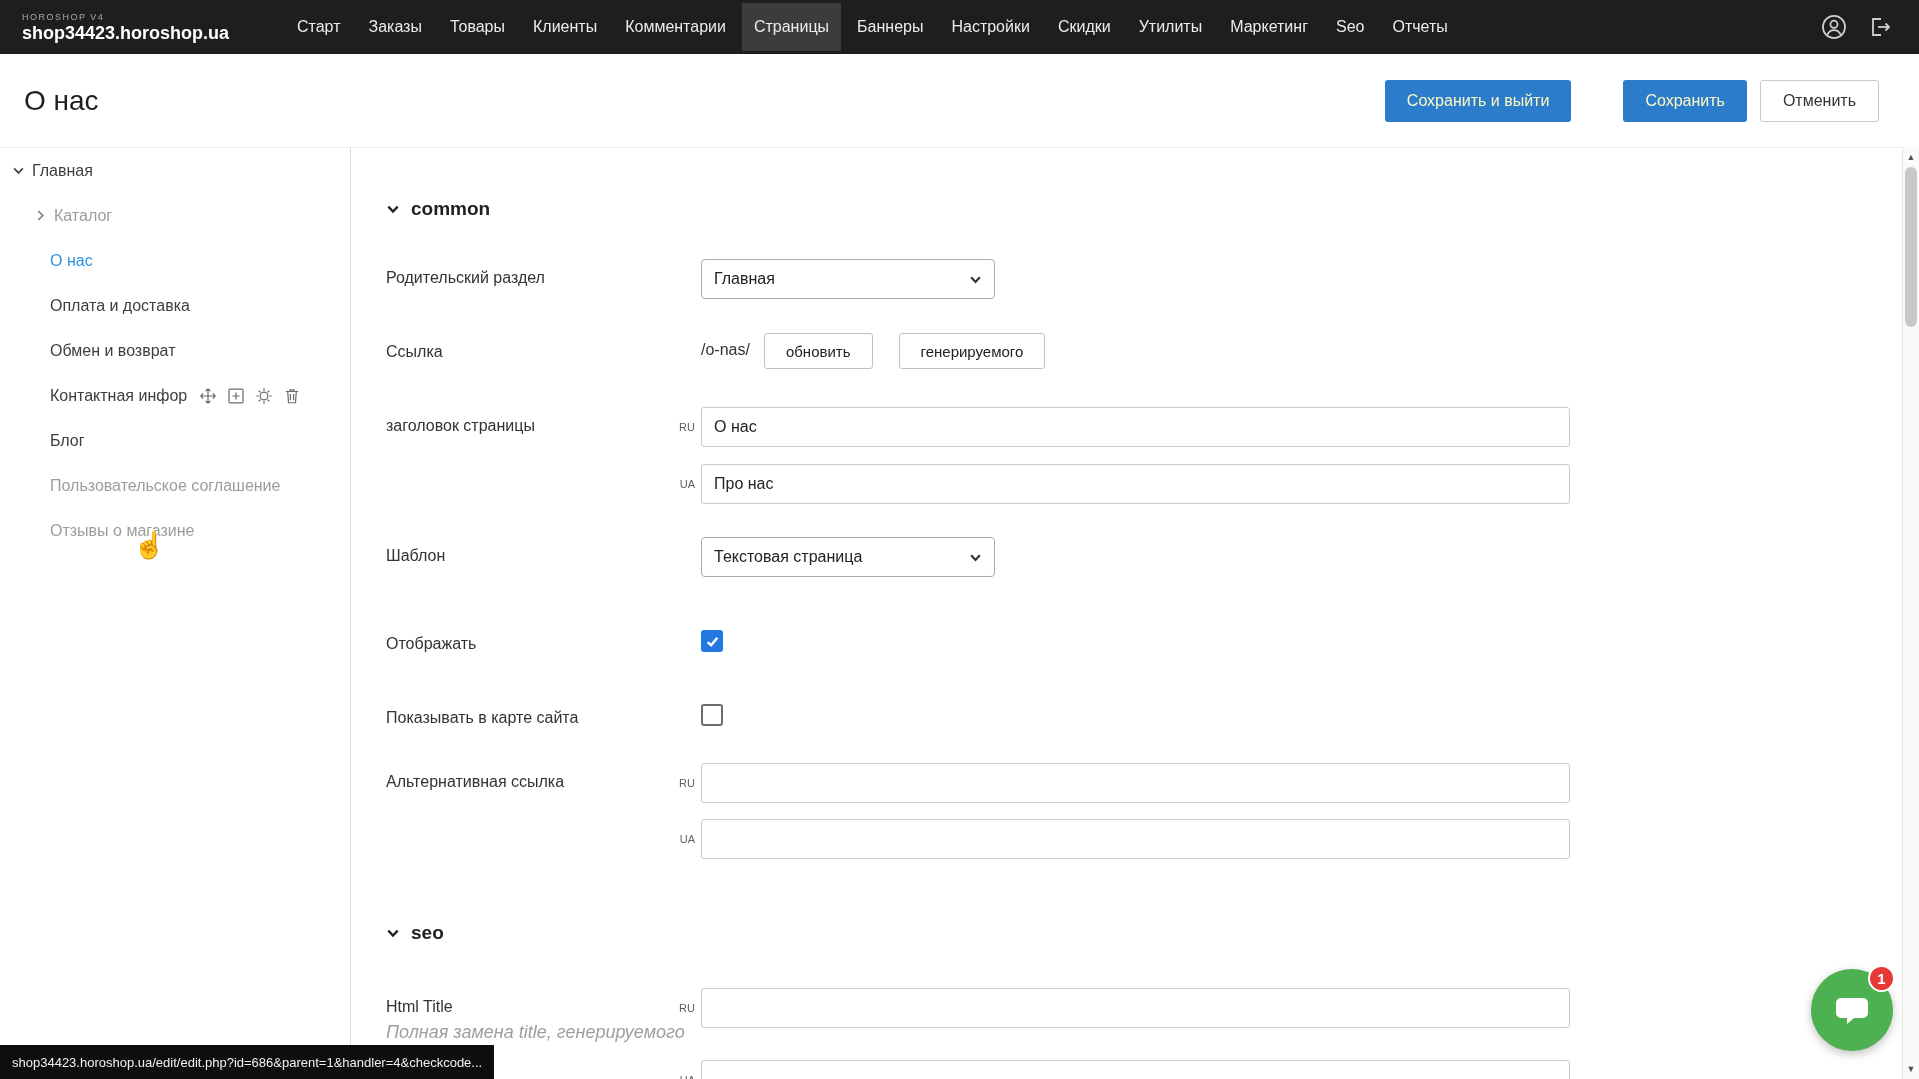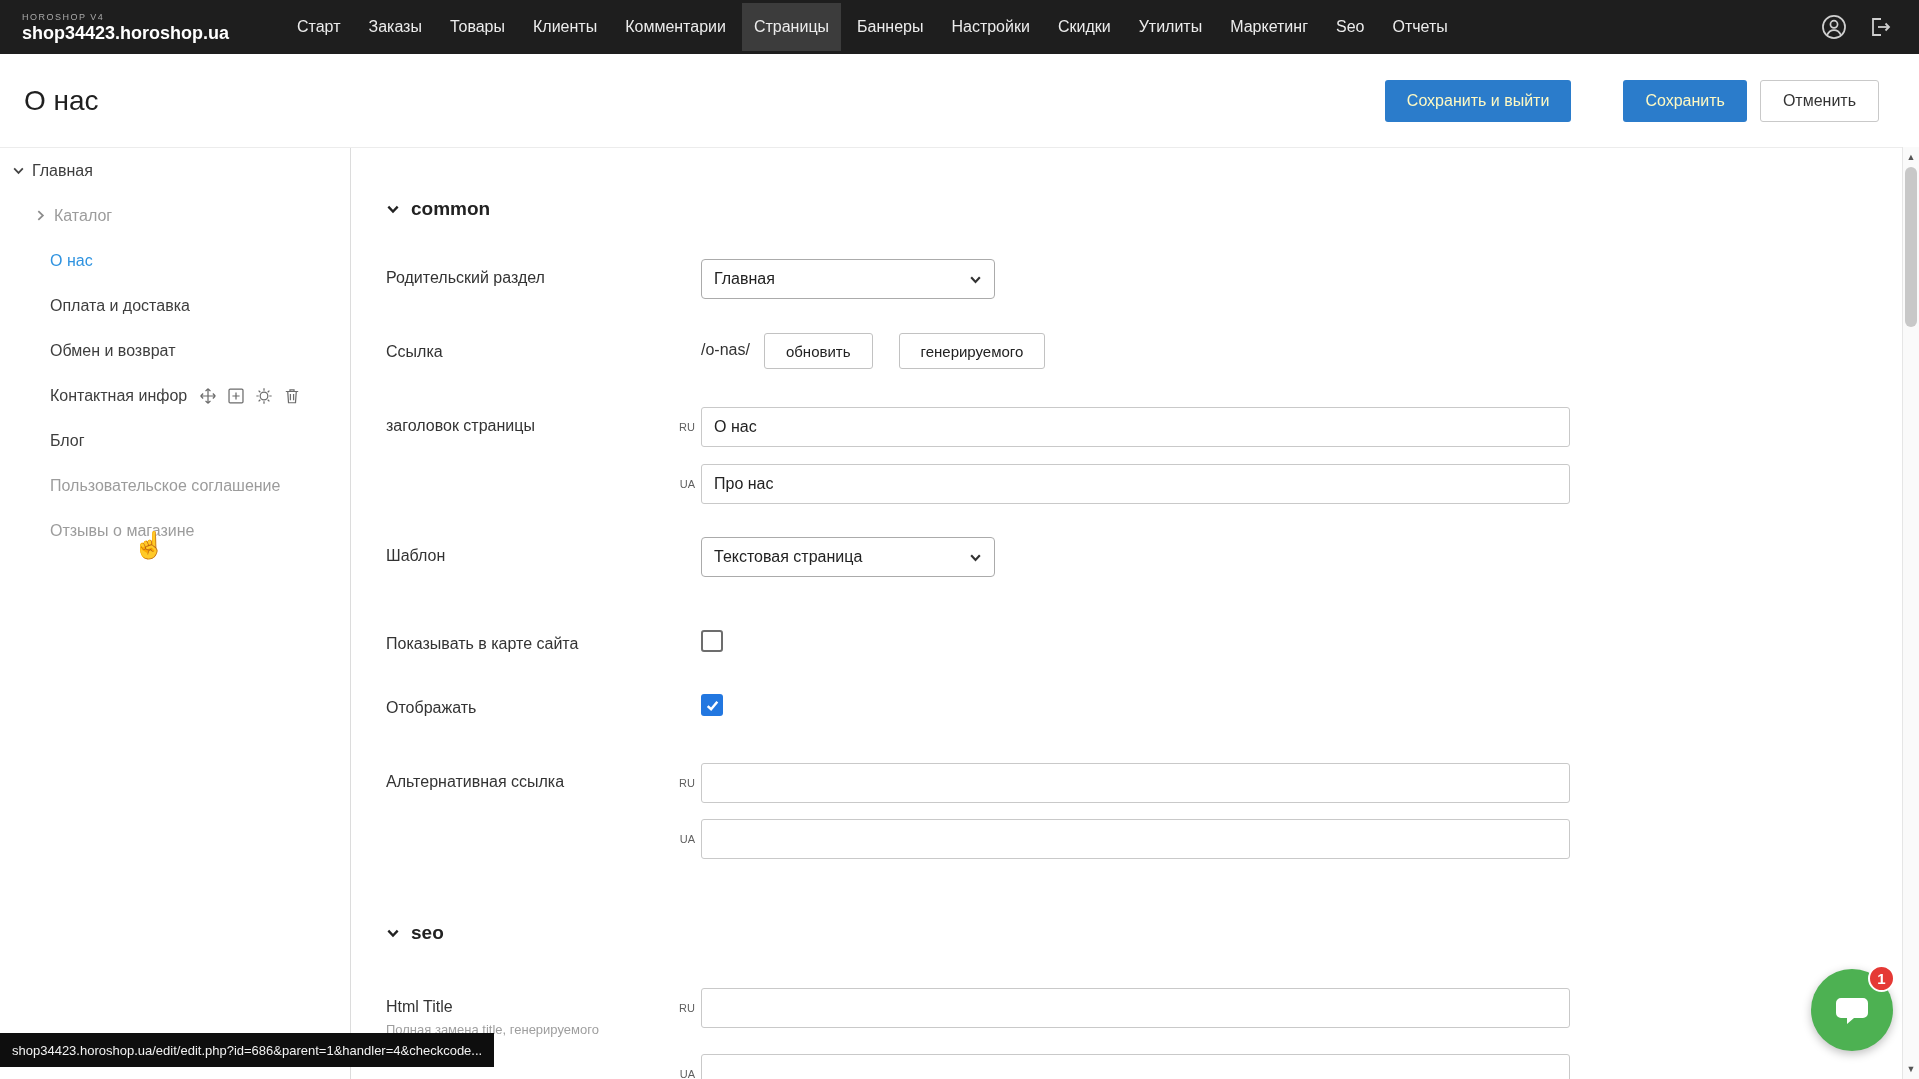--- a/index.html
+++ b/index.html
@@ -51,21 +51,21 @@
 
   
   .main { position: absolute; left: 352px; top: 0; width: 1550px; height: 932px;
     padding: 50px 0 0 34px; overflow: hidden; }
   .section-header { display: flex; align-items: center; gap: 11px; font-size: 19px;
     font-weight: bold; color: #222; cursor: pointer; height: 22px; }
   .sh-common { margin-bottom: 39px; }
   .sh-seo { margin-bottom: 44px; }
   .frow { display: flex; align-items: flex-start; }
   .flabel { width: 280px; font-size: 16px; color: #333; padding-top: 10px; flex: 0 0 auto; }
-  .flabel .hint { font-size: 13px; color: #9e9e9e; margin-top: 6px; width: 290px; white-space: nowrap; }
+  .flabel .hint { font-size: 18px; color: #9e9e9e; margin-top: 6px; width: 290px; white-space: nowrap; font-style: italic; }
   .lang { width: 35px; flex: 0 0 auto; font-size: 11px; color: #5f5f5f; padding-top: 14px;
     text-align: right; padding-right: 6px; }
   .tinput { width: 869px; height: 40px; border: 1px solid #c9c9c9; border-radius: 3px;
     font-size: 16px; padding: 0 12px; color: #222; font-family: inherit; background: #fff; }
   .selectbox { width: 294px; height: 40px; border: 1px solid #ababab; border-radius: 4px;
     display: inline-flex; align-items: center; justify-content: space-between;
     padding: 0 12px; font-size: 16px; color: #222; background: #fff; cursor: pointer; }
   .link-val { font-size: 16px; color: #333; padding: 8px 14px 0 0; }
   .mini-btn { height: 36px; border: 1px solid #c2c2c2; border-radius: 3px; background: #fff;
     font-size: 15px; color: #222; padding: 0 21px; cursor: pointer; font-family: inherit; }
@@ -88,21 +88,21 @@
   .vscroll { position: absolute; right: 0; top: 147px; width: 17px; height: 932px;
     background: #fafafa; border-left: 1px solid #e6e6e6; z-index: 25; }
   .varrow { position: absolute; left: 0; width: 16px; height: 16px; font-size: 9px;
     color: #555; display: flex; align-items: center; justify-content: center; cursor: pointer; }
   .varrow.up { top: 2px; }
   .varrow.down { bottom: 2px; }
   .vthumb { position: absolute; left: 2px; top: 20px; width: 12px; height: 160px;
     background: #c8c8c8; border-radius: 6px; cursor: pointer; }
 
   
-  .statusbar { position: absolute; left: 0; bottom: 12px; height: 34px; background: #0e0e0e;
+  .statusbar { position: absolute; left: 0; bottom: 0; height: 34px; background: #0e0e0e;
     color: #f2f2f2; font-size: 13px; display: flex; align-items: center;
     padding: 12px 12px; z-index: 50; white-space: nowrap; }
 
   
   .chat-bubble { position: absolute; right: 26px; bottom: 28px; width: 82px; height: 82px;
     border-radius: 50%; background: #4db152; display: flex; align-items: center;
     justify-content: center; cursor: pointer; z-index: 60;
     box-shadow: 0 3px 10px rgba(0,0,0,0.25); }
   .chat-badge { position: absolute; top: -4px; right: -2px; width: 27px; height: 27px;
     border-radius: 50%; background: #e53935; color: #fff; font-size: 15px; font-weight: bold;
@@ -271,34 +271,34 @@
         <span class="flabel">Шаблон</span>
         <span class="lang"></span>
         <div class="selectbox">
           <span>Текстовая страница</span>
           <svg width="13" height="13" viewBox="0 0 12 12" fill="none" stroke="#333" stroke-width="2">
               <polyline points="2,4 6,8.2 10,4"></polyline>
             </svg>
         </div>
       </div>
 
-      <div class="frow m-sitemap">
-        <span class="flabel">Показывать в карте сайта</span>
-        <span class="lang"></span>
-        <span class="checkbox unchecked"></span>
-      </div>
-
       <div class="frow m-display">
         <span class="flabel">Отображать</span>
         <span class="lang"></span>
         <span class="checkbox checked">
           <svg width="15" height="15" viewBox="0 0 14 14" fill="none" stroke="#fff" stroke-width="2.3">
               <polyline points="2.5,7.5 5.7,10.5 11.5,3.5"></polyline>
             </svg>
         </span>
+      </div>
+
+      <div class="frow m-sitemap">
+        <span class="flabel">Показывать в карте сайта</span>
+        <span class="lang"></span>
+        <span class="checkbox unchecked"></span>
       </div>
 
       <div class="frow m-alt-ru">
         <span class="flabel">Альтернативная ссылка</span>
         <span class="lang">RU</span>
         <input class="tinput" type="text" value="" style="">
       </div>
 
       <div class="frow m-alt-ua">
         <span class="flabel"></span>

